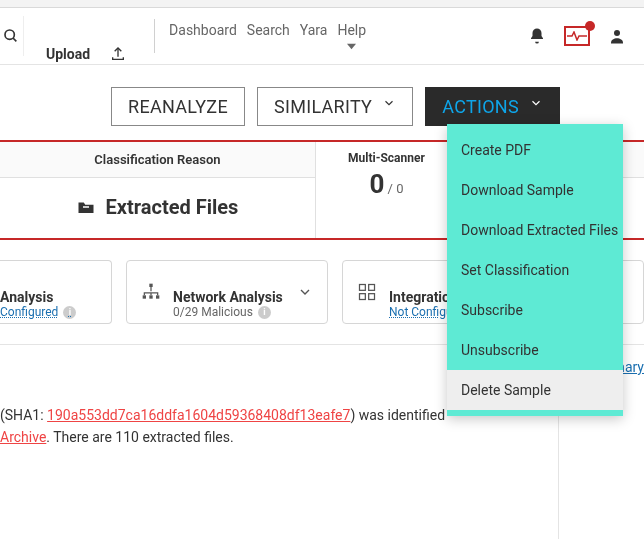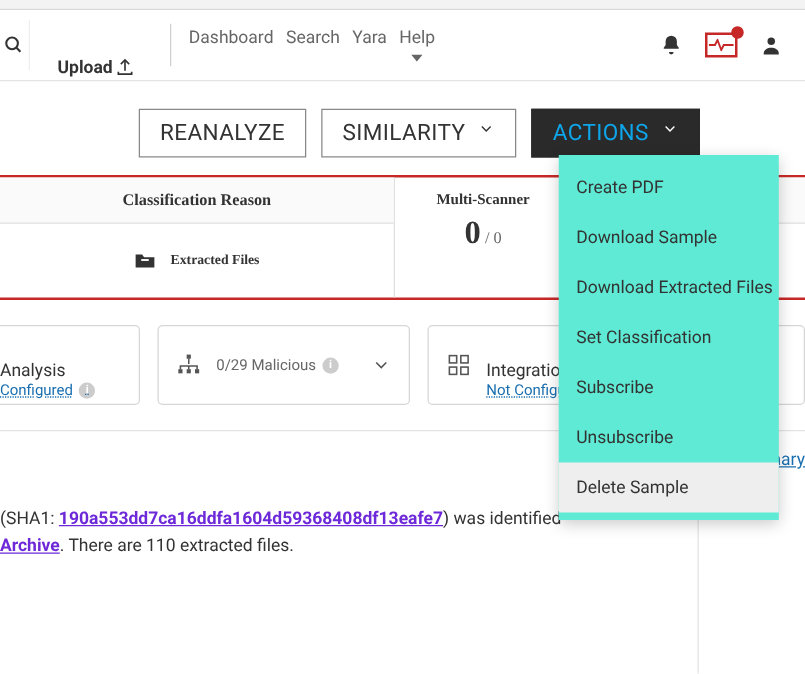--- a/index.html
+++ b/index.html
@@ -1,65 +1,65 @@
 <!DOCTYPE html>
 <html><head>
 <meta charset="utf-8">
 <style>
   * { box-sizing: border-box; margin: 0; padding: 0; }
   html, body { width: 644px; height: 539px; overflow: hidden; font-family: -apple-system, Roboto, "Segoe UI", Arial, sans-serif; background: #fff; color: #333; }
   .top-chrome { height: 8px; background: #f3f3f3; border-bottom: 1px solid #d9d9d9; }
   .toolbar { display: flex; align-items: center; height: 56px; padding: 0 4px 0 0; }
   .tb-search { width: 24px; height: 40px; display:flex; align-items:center; justify-content:flex-end; padding-right:4px; border-right: 1px solid #eee; }
-  .tb-upload { font-weight: 700; font-size: 14px; padding: 0 14px 0 22px; display:flex; align-items:flex-end; gap:2px;margin-top:36px; }
+  .tb-upload { font-weight: 700; font-size: 14px; padding: 0 14px 0 22px; display:flex; align-items:flex-end; gap:20px;margin-top:36px; }
   .tb-divider { width:1px; height:34px; background:#d0d0d0; margin: 0 14px; }
   .tb-nav { display:flex; gap:10px; font-size:14px; color:#666; }
   .tb-nav span { cursor:pointer; }
   .tb-help { display:flex; align-items:center; gap:4px;flex-direction:column; }
   .tb-right { margin-left:auto; display:flex; align-items:center; gap:18px; padding-right:14px; }
   .icon-bell, .icon-user { color:#333; }
   .icon-ecg { position:relative; }
   .ecg-box { width:26px; height:20px; border:2px solid #c62828; display:flex; align-items:center; justify-content:center; }
   .ecg-badge { position:absolute; top:-5px; right:-5px; width:10px; height:10px; background:#c62828; border-radius:50%; }
   .toprule { height:1px; background:#e4e4e4; }
 
   .actions-row { display:flex; justify-content:flex-end; gap:12px; padding: 22px 84px 14px 0; }
   .btn { font-size:18px; font-weight:400; letter-spacing:0.3px; padding:8px 16px; border:1px solid #888; background:#fff; display:flex; align-items:flex-start; gap:10px; cursor:pointer; }
   .btn.dark { background:#2a2a2a; color:#0ea5e9; border-color:#2a2a2a; }
 
   .stats { border-top:2px solid #c62828; display:flex; height:98px; }
-  .stat-col { flex:0 0 auto; border-right:1px solid #e0e0e0;font-family:Liberation Serif, serif; }
+  .stat-col { flex:0 0 auto; border-right:1px solid #e0e0e0; }
   .stat-head { background:#fafafa; border-bottom:1px solid #e0e0e0; font-size:13px; font-weight:600; text-align:center; padding:10px 0; color:#333; }
   .col1 { width:316px; }
   .col2 { width:142px; }
   .col3 { flex:1; border-right:none; }
-  .ef-body { display:flex; align-items:center; justify-content:center; gap:11px; height:58px; font-weight:700; font-size:11px; }
+  .ef-body { display:flex; align-items:center; justify-content:center; gap:11px; height:58px; font-weight:700; font-size:20px; }
   .ms-body { text-align:center; }
   .ms-label { font-size:12px; font-weight:700; margin-top:6px; }
   .ms-val { margin-top:4px; }
   .ms-zero { font-size:26px; font-weight:700; }
   .ms-tot { font-size:13px; color:#666; }
   .redline { height:2px; background:#c62828; }
 
   .cards-row { display:flex; gap:14px; padding:20px 0 20px 0; }
   .card { border:1px solid #d6d6d6; border-radius:4px; height:64px; display:flex; align-items:center; padding:0 14px; gap:12px; flex:1; }
   .card0 { width:112px; flex:0 0 112px; border-left:none; border-radius:0 4px 4px 0; padding-left:0; }
   .card2 { flex:0 0 302px; }
-  .card .title { font-size:14px; font-weight:400; line-height:1.2;margin-top:24px; }
+  .card .title { font-size:14px; font-weight:700; line-height:1.2;margin-top:24px; }
   .card .sub { font-size:12px; color:#666; display:flex; align-items:center; gap:5px; }
   .card .sub.link { color:#1a6fb0; text-decoration:underline dotted; }
   .card-icon { color:#555; flex-shrink:0; }
   .chev { margin-left:auto; color:#555; }
 
   .divider2 { height:1px; background:#e4e4e4; }
   .seefull { text-align:right; padding:12px 0; }
   .seefull a { color:#1a6fb0; font-size:14px; text-decoration:underline; }
 
   .desc { padding:16px 0 0 0; font-size:14px; line-height:1.6; }
-  .desc a { color:#6d28d9; text-decoration:underline;font-weight:bold; }
+  .desc a { color:#ef4444; text-decoration:underline; }
 
   .menu { position:absolute; top:124px; left:447px; width:176px; background:#5eead4; box-shadow: 0 3px 12px rgba(0,0,0,0.22); padding:6px 0; z-index:50; }
   .menu-item { font-size:14px; color:#333; padding:12px 14px; cursor:pointer; white-space:nowrap; }
   .menu-item.hover { background:#eee; }
 
   .right-rule { position:absolute; top:354px; left:558px; width:1px; height:185px; background:#e4e4e4; }
 
   svg { display:block; }
   .info-dot { width:13px; height:13px; border-radius:50%; background:#ccc; color:#fff; font-size:9px; font-weight:700; display:inline-flex; align-items:center; justify-content:center; }
 </style>
@@ -177,20 +177,21 @@
     <span class="card-icon">
       <svg width="20" height="18" viewBox="0 0 24 20" fill="#555">
           <rect x="10" y="0" width="4" height="4"></rect>
           <rect x="2" y="14" width="4" height="4"></rect>
           <rect x="10" y="14" width="4" height="4"></rect>
           <rect x="18" y="14" width="4" height="4"></rect>
           <path d="M12 4v5M4 14v-3h16v3M12 11v3" stroke="#555" stroke-width="1.5" fill="none"></path>
         </svg>
     </span>
     <div>
+      <div class="title">Network Analysis</div>
       <div class="sub">
           <span>0/29 Malicious</span>
           <span class="info-dot">i</span>
         </div>
     </div>
     <span class="chev">
         <svg width="16" height="16" viewBox="0 0 24 24" fill="none" stroke="#555" stroke-width="2">
           <polyline points="6 9 12 15 18 9"></polyline>
         </svg>
       </span>

